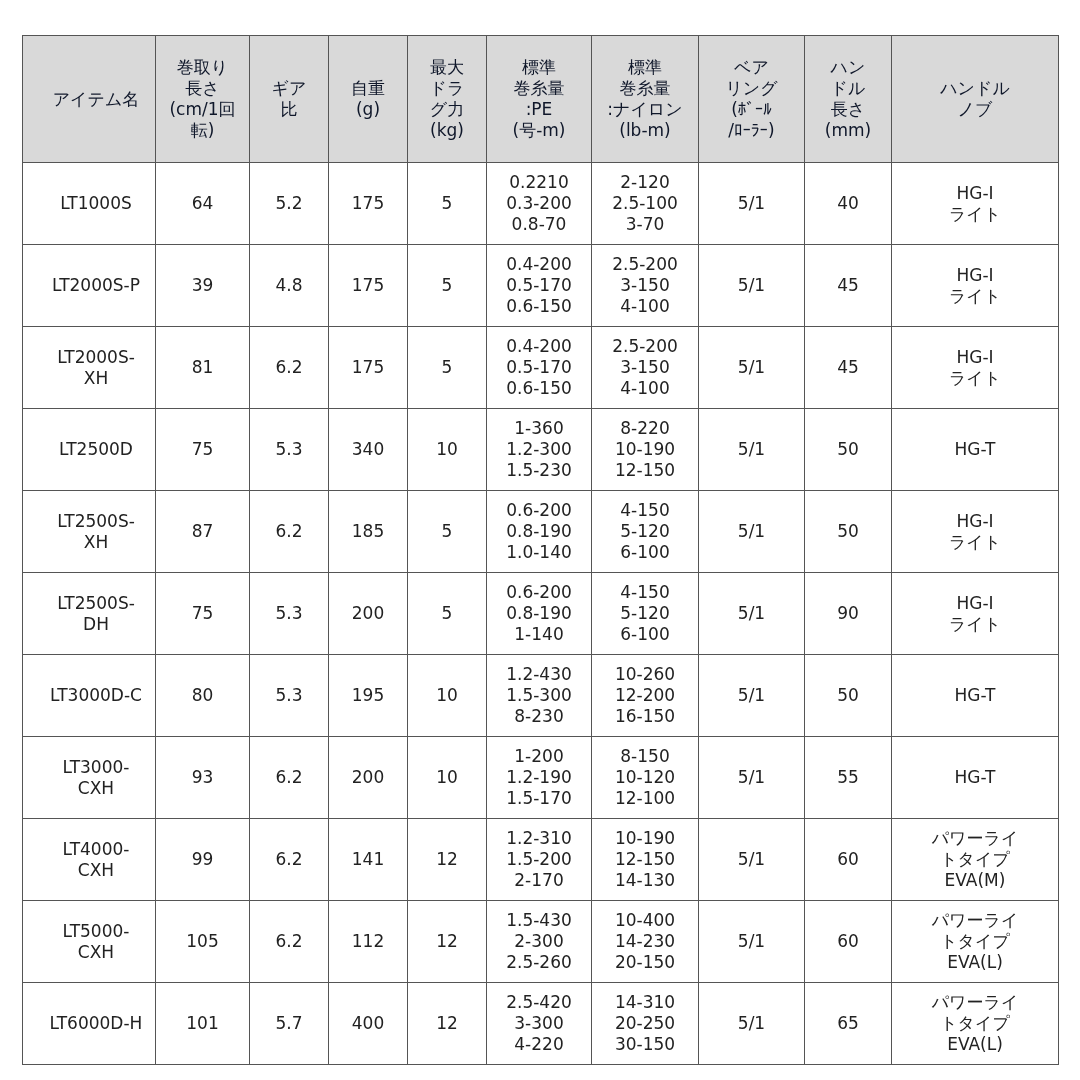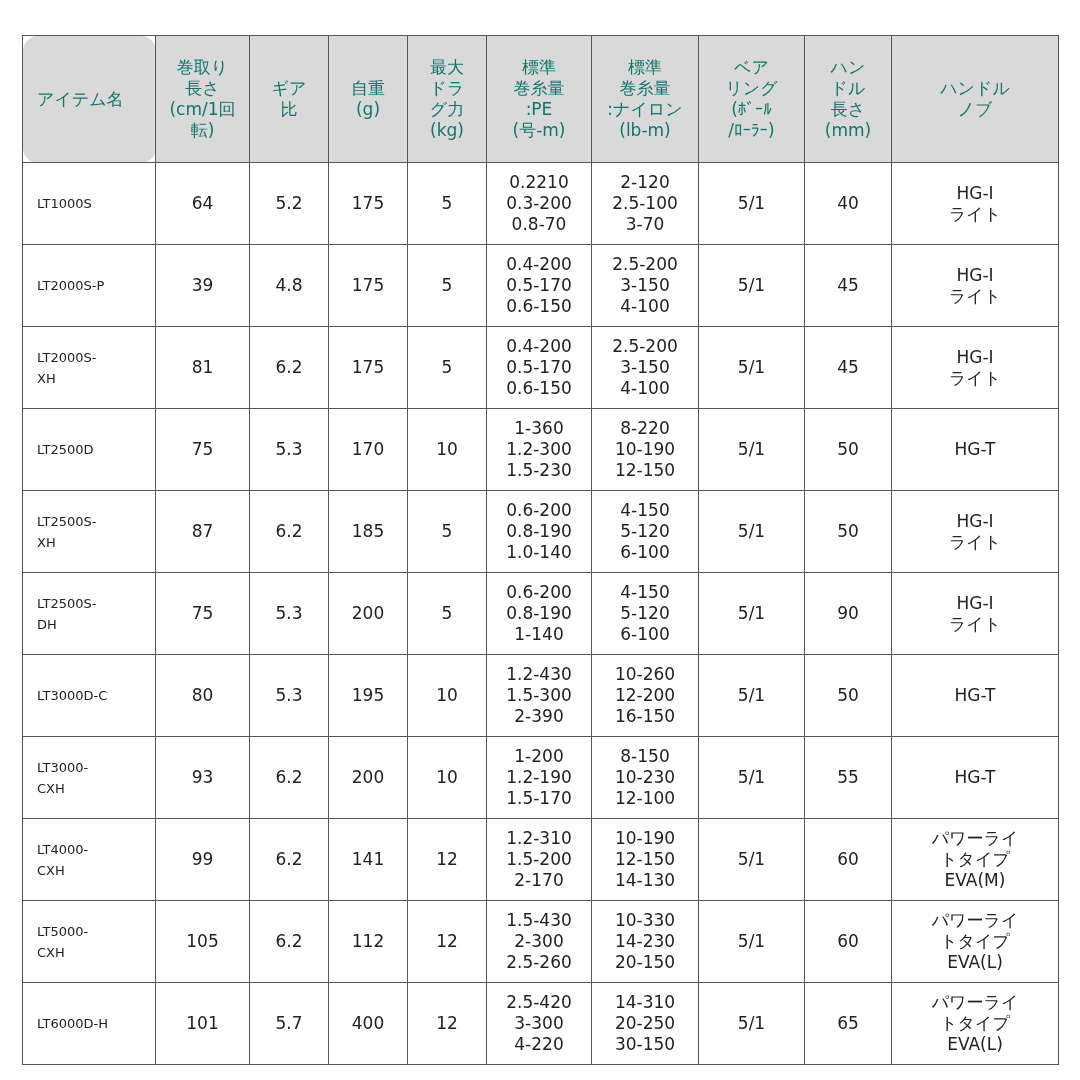--- a/index.html
+++ b/index.html
@@ -2,24 +2,24 @@
 <html><head>
 <meta charset="utf-8">
 <style>
   html, body { margin:0; padding:0; background:#ffffff; }
   body { width:1080px; height:1080px; position:relative; overflow:hidden;
          font-family:"DejaVu Sans", "Liberation Sans", sans-serif; color:#222; }
   table.spec { position:absolute; left:22px; top:35px; border-collapse:collapse;
                table-layout:fixed; width:1036px; }
   table.spec th, table.spec td { border:1.5px solid #555; text-align:center; vertical-align:middle;
                padding:0; font-size:17px; line-height:21px; font-weight:normal; }
-  table.spec th { background:#d9d9d9; height:126px; color:#0f766e; }
+  table.spec th { background:#d9d9d9; height:126px; color:#0f172a; }
   table.spec td { height:81px; background:#fff; }
-  table.spec td.name, table.spec th.name { text-align:left; padding-left:14px;border-radius:15px; }
-  table.spec td.name { font-size:13px; }
+  table.spec td.name, table.spec th.name { text-align:center; padding-left:14px; }
+  table.spec td.name { font-size:17px; }
   .ml { white-space:pre-line; display:block; }
   th .ml { line-height:21px; }
   td.bearing { border-right:1.5px solid #111;margin-left:8px; }
 </style>
 </head>
 <body>
 
 <table class="spec">
   <colgroup>
     <col style="width:133px">
@@ -208,21 +208,21 @@
     <td class="name">
           <span class="ml">LT2500D</span>
         </td>
     <td>
           <span class="ml">75</span>
         </td>
     <td>
           <span class="ml">5.3</span>
         </td>
     <td>
-          <span class="ml">170</span>
+          <span class="ml">340</span>
         </td>
     <td>
           <span class="ml">10</span>
         </td>
     <td>
           <span class="ml">1-360
 1.2-300
 1.5-230</span>
         </td>
     <td>
@@ -331,21 +331,21 @@
         </td>
     <td>
           <span class="ml">195</span>
         </td>
     <td>
           <span class="ml">10</span>
         </td>
     <td>
           <span class="ml">1.2-430
 1.5-300
-2-390</span>
+8-230</span>
         </td>
     <td>
           <span class="ml">10-260
 12-200
 16-150</span>
         </td>
     <td class="bearing">
           <span class="ml">5/1</span>
         </td>
     <td>
@@ -373,21 +373,21 @@
     <td>
           <span class="ml">10</span>
         </td>
     <td>
           <span class="ml">1-200
 1.2-190
 1.5-170</span>
         </td>
     <td>
           <span class="ml">8-150
-10-230
+10-120
 12-100</span>
         </td>
     <td class="bearing">
           <span class="ml">5/1</span>
         </td>
     <td>
           <span class="ml">55</span>
         </td>
     <td>
           <span class="ml">HG-T</span>
@@ -450,21 +450,21 @@
         </td>
     <td>
           <span class="ml">12</span>
         </td>
     <td>
           <span class="ml">1.5-430
 2-300
 2.5-260</span>
         </td>
     <td>
-          <span class="ml">10-330
+          <span class="ml">10-400
 14-230
 20-150</span>
         </td>
     <td class="bearing">
           <span class="ml">5/1</span>
         </td>
     <td>
           <span class="ml">60</span>
         </td>
     <td>

